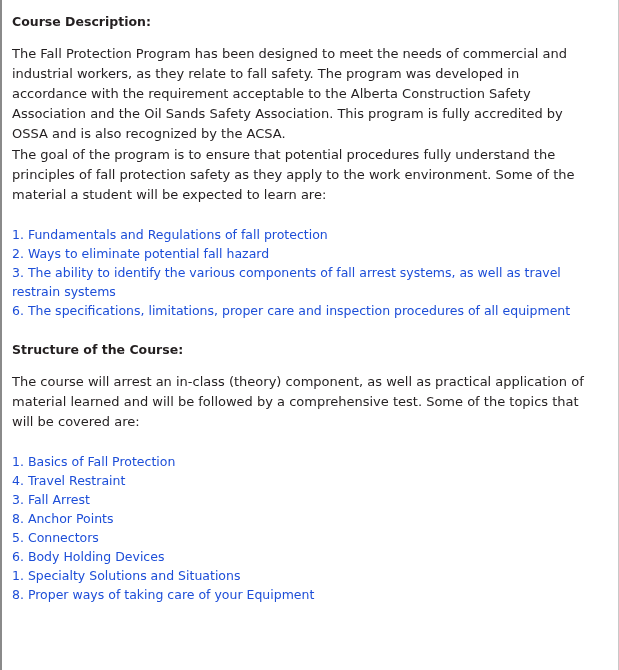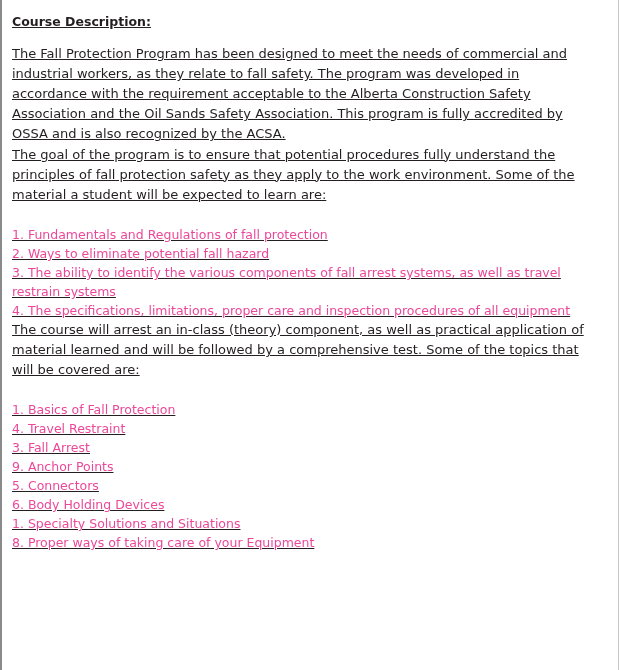--- a/index.html
+++ b/index.html
@@ -16,21 +16,20 @@
   }
   .page {
     box-sizing: border-box;
     width: 619px;
     height: 670px;
     padding: 14px 22px 10px 10px;
     border-left: 2px solid #8a8a8a;
     border-right: 1px solid #c8c8c8;
     background: #ffffff;
     position: relative;
-    text-decoration: underline;
   }
   .heading {
     font-size: 12.5px;
     font-weight: bold;
     line-height: 1.35;
     margin: 0 0 13px 0;
     color: #231f20;
   }
   .heading.spaced {
     margin-top: 22px;
@@ -43,47 +42,48 @@
     max-width: 580px;
   }
   ol.numlist {
     list-style: none;
     margin: 20px 0 0 0;
     padding: 0;
   }
   ol.numlist li {
     font-size: 12.5px;
     line-height: 1.52;
-    color: #ec4899;
+    color: #1d4ed8;
     margin: 0;
     max-width: 580px;
   }
 </style>
 </head>
 <body>
 
 <div class="page">
 
   <h2 class="heading">Course Description:</h2>
   <p class="para">The Fall Protection Program has been designed to meet the needs of commercial and industrial workers, as they relate to fall safety. The program was developed in accordance with the requirement acceptable to the Alberta Construction Safety Association and the Oil Sands Safety Association. This program is fully accredited by OSSA and is also recognized by the ACSA.</p>
 
   <p class="para">The goal of the program is to ensure that potential procedures fully understand the principles of fall protection safety as they apply to the work environment. Some of the material a student will be expected to learn are:</p>
   <ol class="numlist">
     <li>1. Fundamentals and Regulations of fall protection</li>
     <li>2. Ways to eliminate potential fall hazard</li>
     <li>3. The ability to identify the various components of fall arrest systems, as well as travel restrain systems</li>
-    <li>4. The specifications, limitations, proper care and inspection procedures of all equipment</li>
+    <li>6. The specifications, limitations, proper care and inspection procedures of all equipment</li>
   </ol>
 
+  <h2 class="heading spaced">Structure of the Course:</h2>
   <p class="para">The course will arrest an in-class (theory) component, as well as practical application of material learned and will be followed by a comprehensive test. Some of the topics that will be covered are:</p>
   <ol class="numlist">
     <li>1. Basics of Fall Protection</li>
     <li>4. Travel Restraint</li>
     <li>3. Fall Arrest</li>
-    <li>9. Anchor Points</li>
+    <li>8. Anchor Points</li>
     <li>5. Connectors</li>
     <li>6. Body Holding Devices</li>
     <li>1. Specialty Solutions and Situations</li>
     <li>8. Proper ways of taking care of your Equipment</li>
 
   </ol>
 
 </div>
 
 </body></html>

